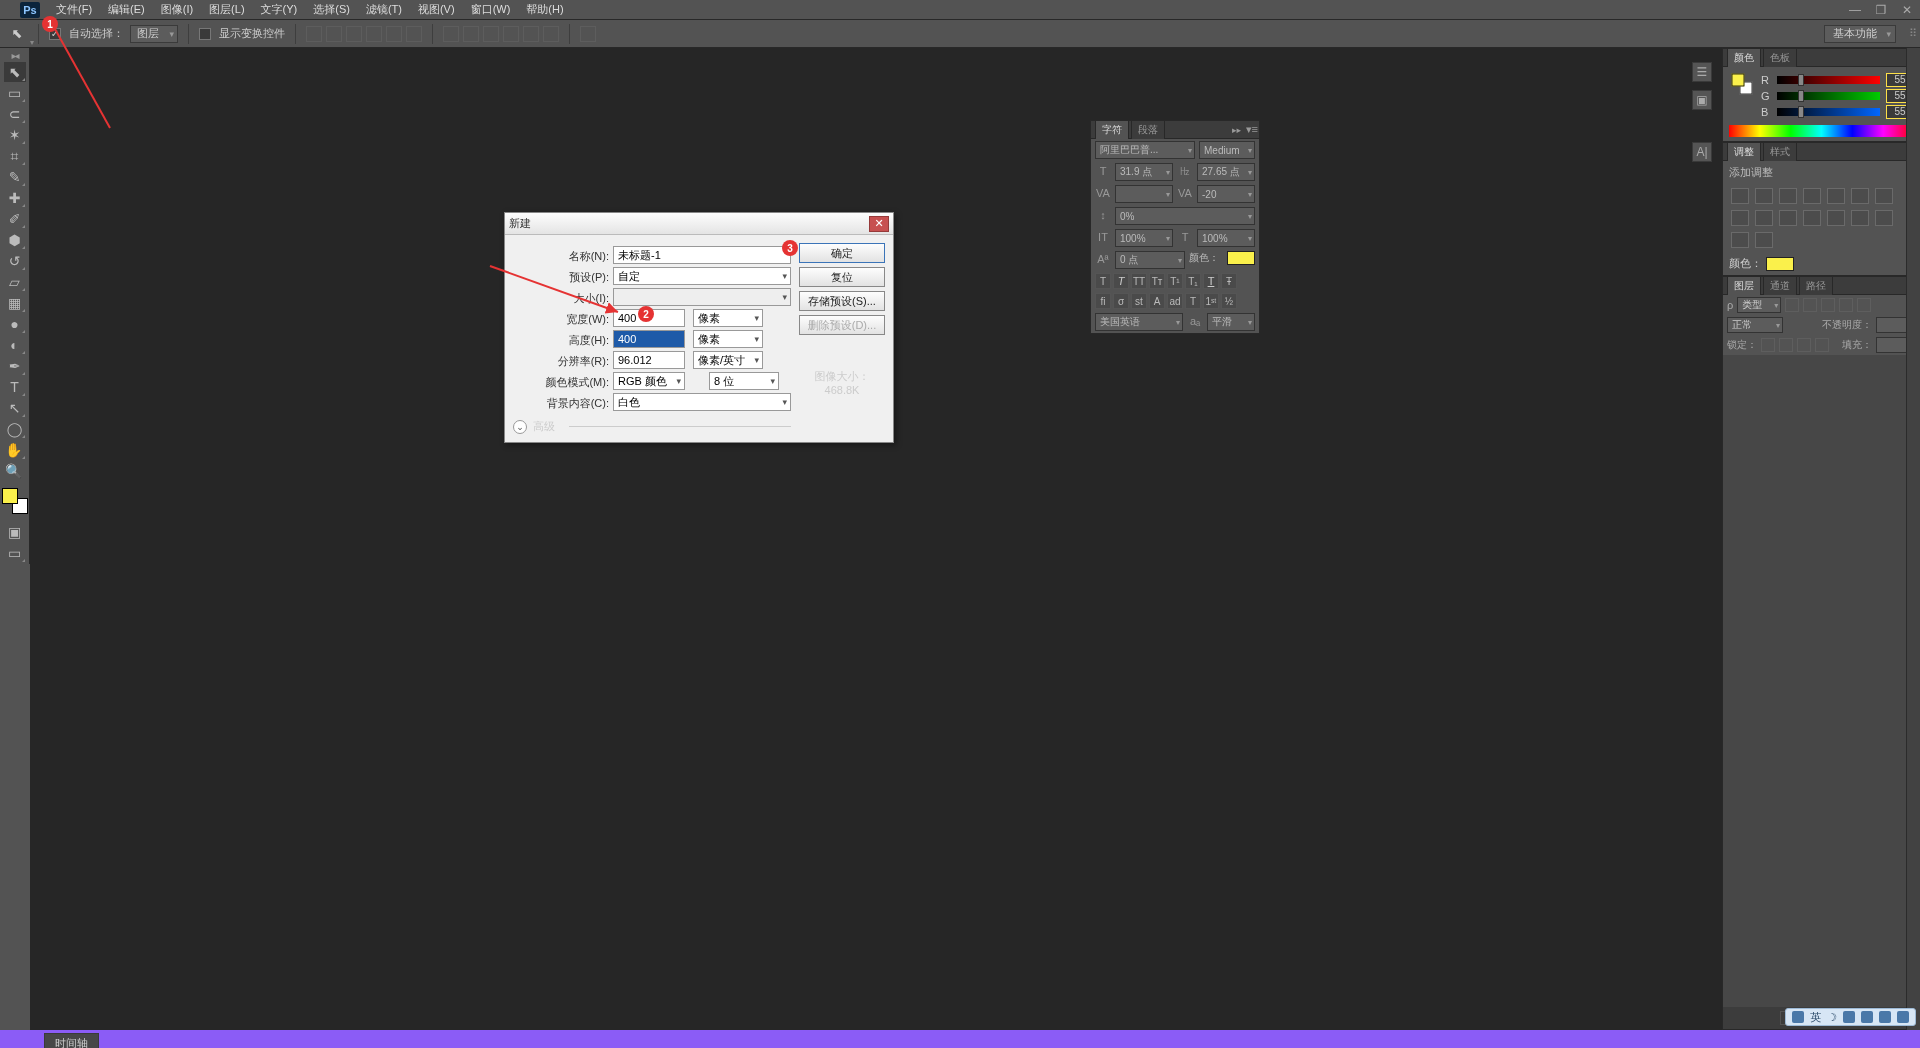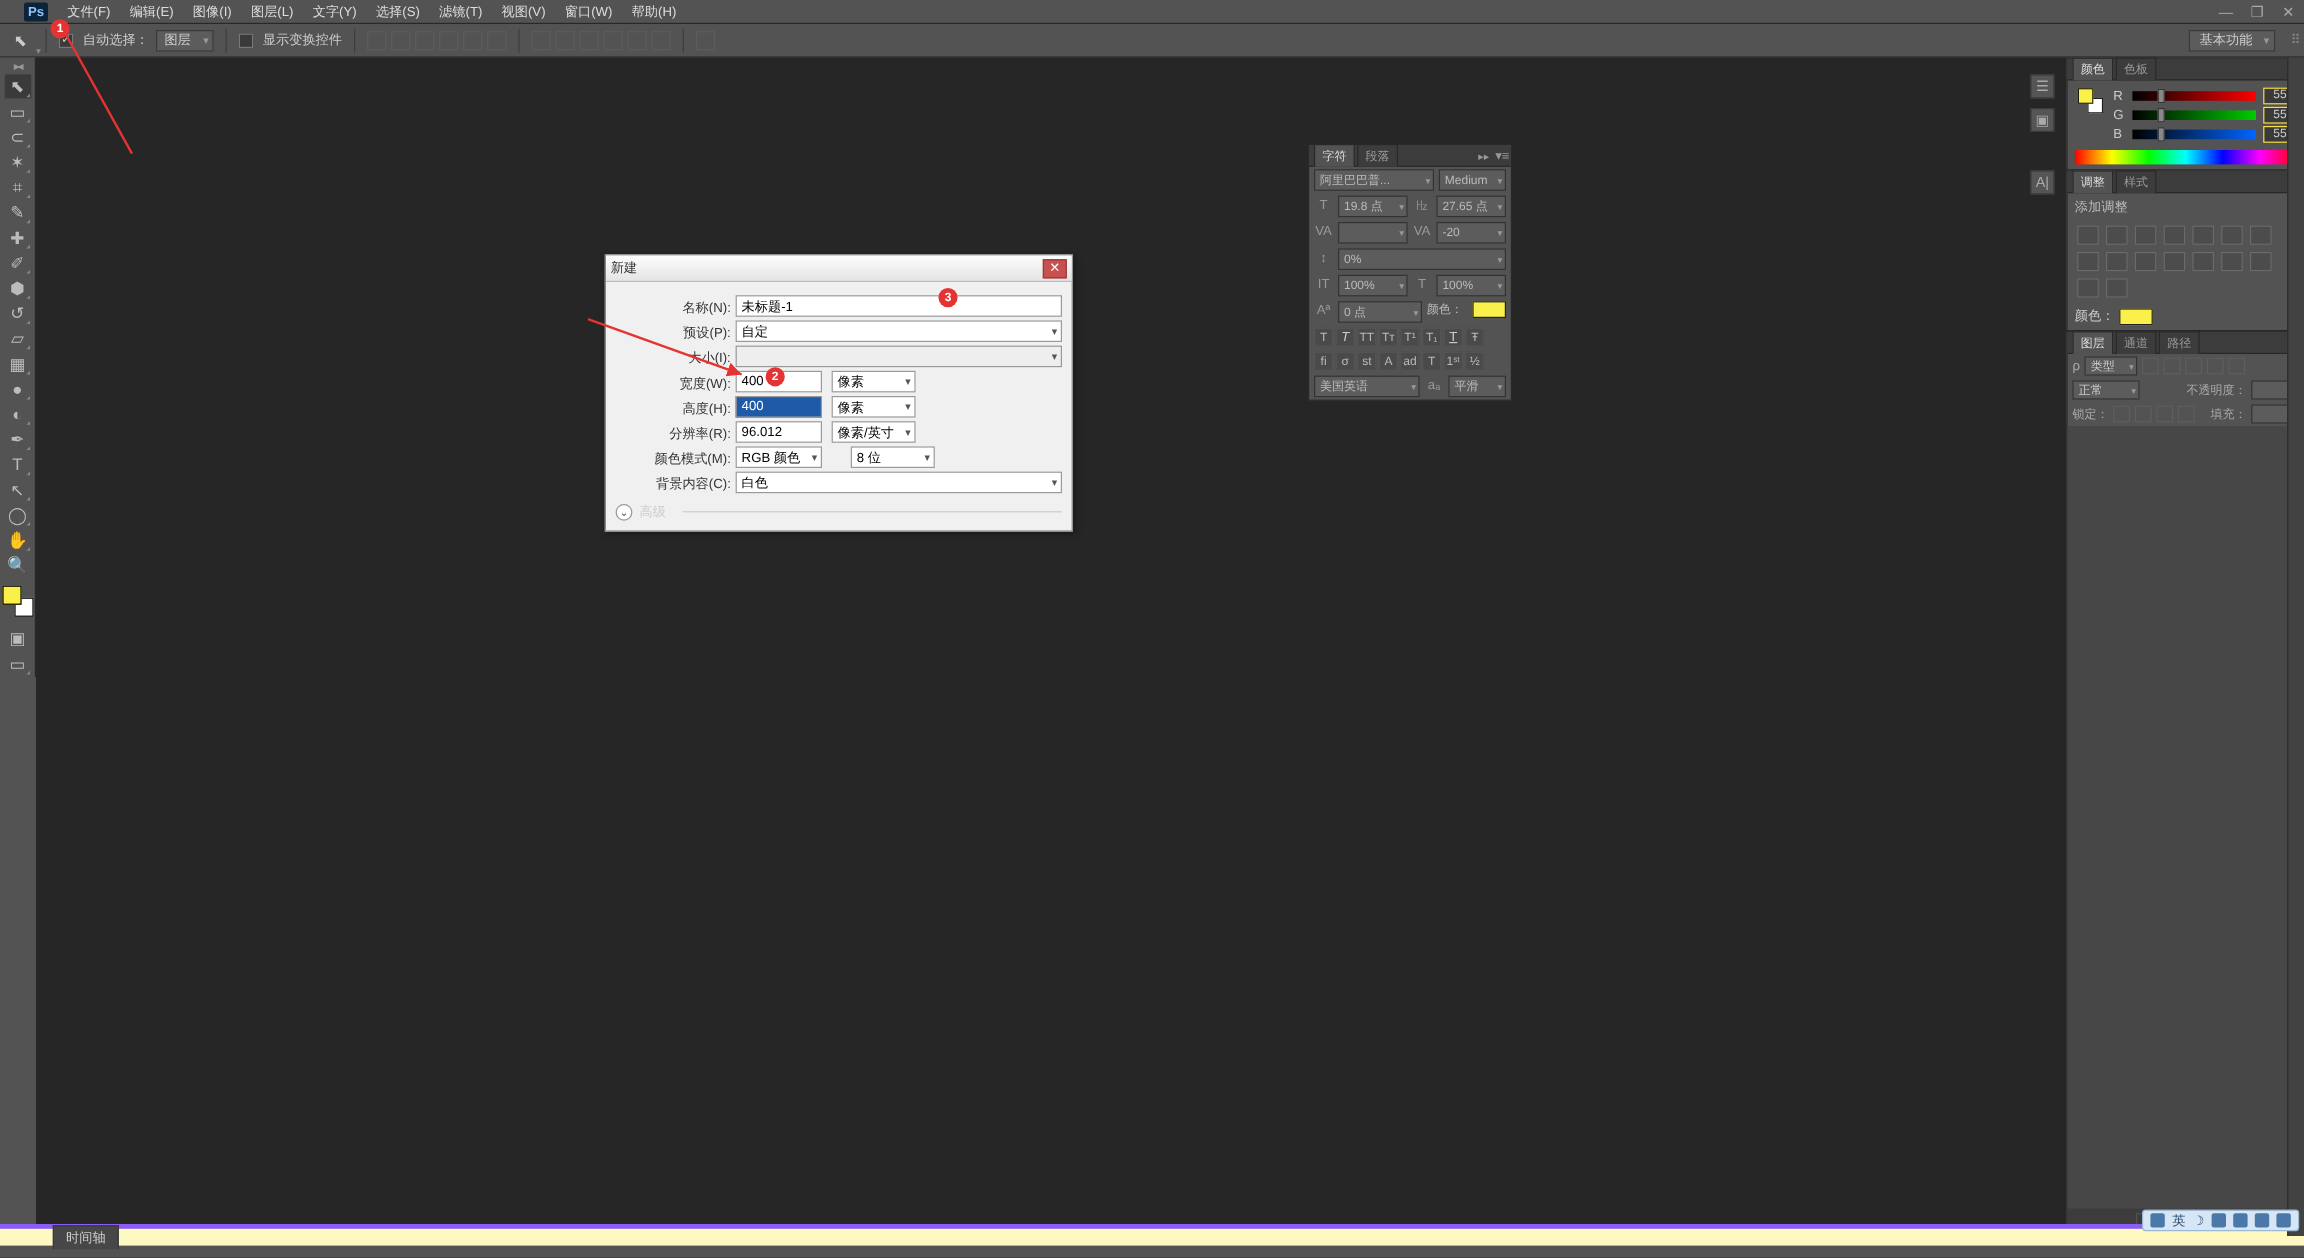--- a/index.html
+++ b/index.html
@@ -31,21 +31,21 @@
 .toolbar .grip{height:6px;width:100%;display:flex;align-items:center;justify-content:center;color:#999;font-size:10px;letter-spacing:-2px;margin-bottom:4px}
 .tool{width:22px;height:20px;margin:0 0 1px;display:flex;align-items:center;justify-content:center;color:#bbb;font-size:14px;position:relative;cursor:default}
 .tool.sel{background:#3a3a3a}
 .tool .tri{position:absolute;right:1px;bottom:1px;width:0;height:0;border-left:3px solid transparent;border-bottom:3px solid #888}
 .swatches{position:relative;width:26px;height:26px;margin-top:6px}
 .swatch-back{position:absolute;right:0;bottom:0;width:16px;height:16px;background:#fff;border:1px solid #000}
 .swatch-front{position:absolute;left:0;top:0;width:16px;height:16px;background:#faf04b;border:1px solid #000}
 
 .canvas{position:absolute;left:30px;top:48px;right:198px;bottom:18px;background:#262626}
 
-.status{position:absolute;left:0;right:0;bottom:10px;height:18px;background:#fef9c3;border-top:4px solid #8b5cf6;display:flex;align-items:center;color:#aaa}
+.status{position:absolute;left:0;right:0;bottom:0;height:18px;background:#8b5cf6;border-top:7px solid #8b5cf6;display:flex;align-items:center;color:#aaa}
 .status .tab{padding:2px 10px;background:#474747;margin-left:44px;border:1px solid #3a3a3a;border-bottom:none}
 
 .iconbar{position:absolute;top:62px;right:206px;width:24px;display:flex;flex-direction:column;gap:8px;align-items:center}
 .iconbar .ib{width:20px;height:20px;background:#555;border:1px solid #3a3a3a;display:flex;align-items:center;justify-content:center;color:#aaa;font-size:12px}
 .panel-stack{position:absolute;top:48px;right:0;width:198px;bottom:18px;display:flex;flex-direction:column}
 .panel{background:#535353;border:1px solid #282828;border-right:none;margin-bottom:0}
 .phead{height:18px;background:#3c3c3c;display:flex;align-items:center;padding-left:4px;border-bottom:1px solid #282828}
 .ptab{padding:2px 6px;color:#ddd;background:#535353;border:1px solid #282828;border-bottom:none;margin-right:2px;font-size:10px}
 .ptab.off{background:#3c3c3c;color:#999}
 .phead .sp{flex:1}
@@ -334,21 +334,21 @@
     <div class="sp"></div>
       <div style="font-size:9px;color:#999;margin-right:4px">▸▸</div>
       <div class="pmenu">▾≡</div>
   </div>
   <div class="char-row">
       <div class="char-sel">阿里巴巴普...</div>
       <div class="char-sel" style="flex:0 0 56px">Medium</div>
     </div>
   <div class="char-row">
       <div class="char-ic">T</div>
-      <div class="char-sel">19.8 点</div>
+      <div class="char-sel">31.9 点</div>
       <div class="char-ic">㎐</div>
       <div class="char-sel">27.65 点</div>
     </div>
   <div class="char-row">
       <div class="char-ic">VA</div>
       <div class="char-sel"></div>
       <div class="char-ic">VA</div>
       <div class="char-sel">-20</div>
     </div>
   <div class="char-row">
@@ -440,20 +440,30 @@
         </div>
       <div class="dlg-row">
           <div class="lab">背景内容(C):</div>
           <div class="dlg-sel" style="flex:1">白色</div>
         </div>
       <div class="dlg-adv">
           <div class="chev">⌄</div>
           <span>高级</span>
           <div style="flex:1;height:1px;background:#ccc;margin-left:8px"></div>
         </div>
+    </div>
+    <div class="dlg-right">
+      <div class="dlg-btn primary">确定</div>
+      <div class="dlg-btn">复位</div>
+      <div class="dlg-btn">存储预设(S)...</div>
+      <div class="dlg-btn disabled">删除预设(D)...</div>
+      <div class="dlg-info">
+        <div>图像大小：</div>
+        <div>468.8K</div>
+      </div>
     </div>
   </div>
 </div>
 
 <div class="status">
   <div class="tab">时间轴</div>
 </div>
 
 <div class="ann-badge" style="left:42px;top:16px">1</div>
 <svg class="ann-arrow" style="left:44px;top:14px;width:72px;height:120px">

